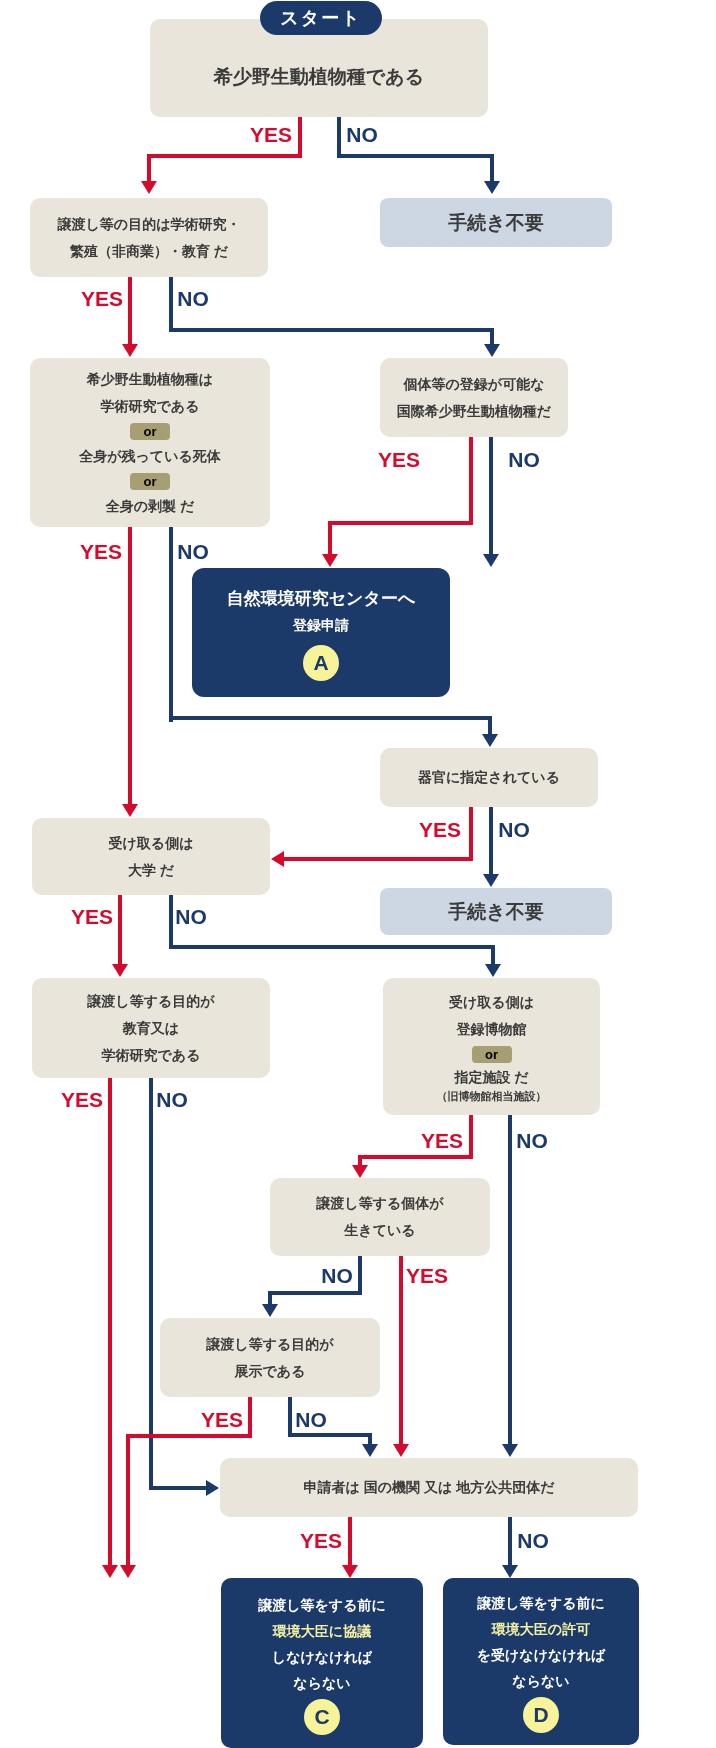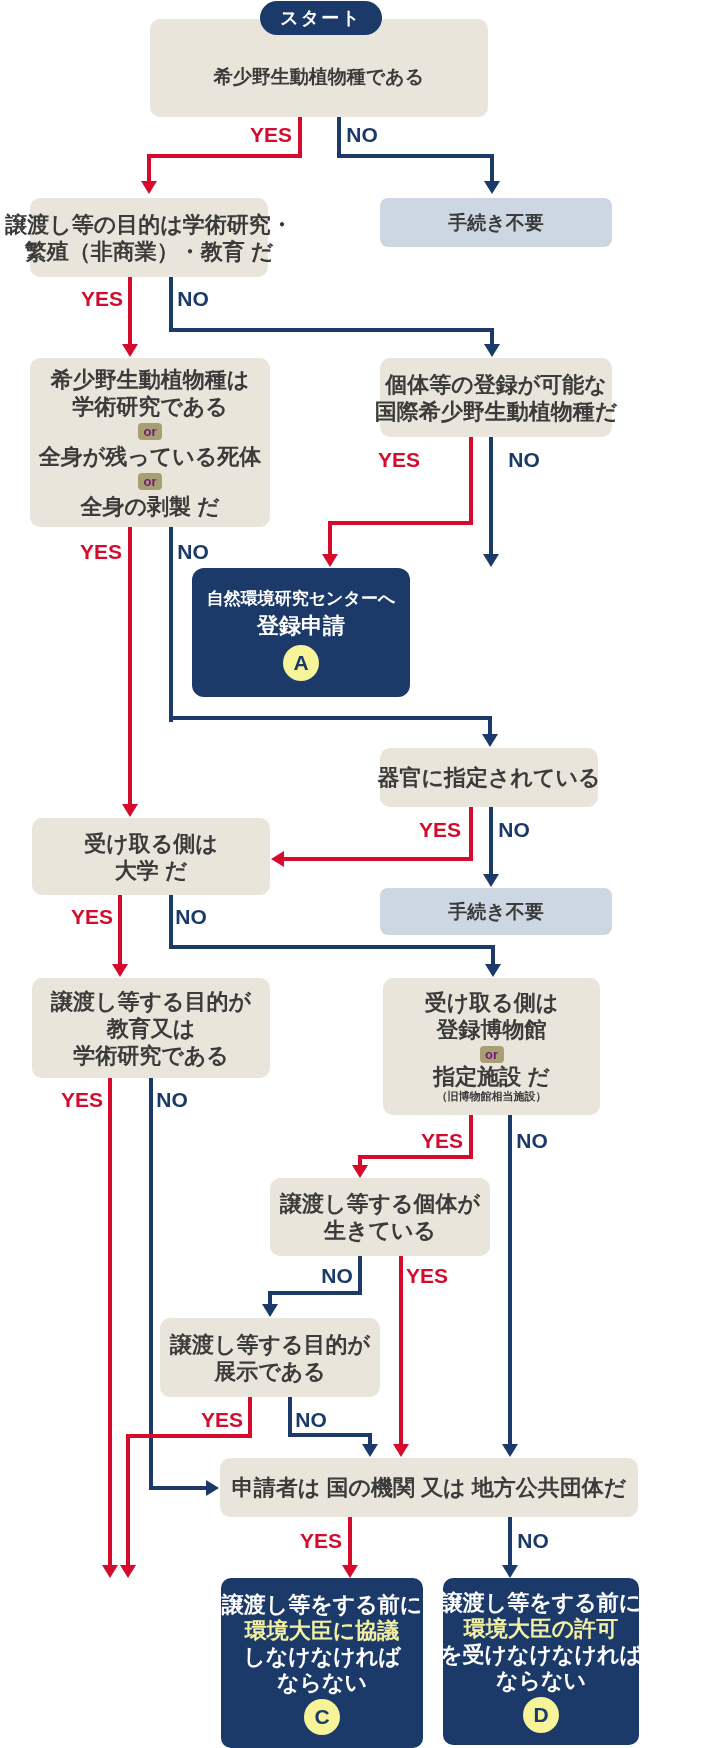--- a/index.html
+++ b/index.html
@@ -7,42 +7,42 @@
     --circle:#f7f398; --yellowtext:#f4f0a3; --orbadge:#a89e74; --dark:#3b3b3b;
   }
   html,body{margin:0;padding:0;background:#fff;}
   #canvas{position:relative;width:716px;height:1748px;background:#fff;overflow:hidden;
           font-family:"Liberation Sans","DejaVu Sans",sans-serif;}
   .box{position:absolute;box-sizing:border-box;display:flex;flex-direction:column;
        align-items:center;justify-content:center;text-align:center;}
   .beige{background:var(--beige);border-radius:10px;color:var(--dark);font-weight:bold;}
   .navybox{background:var(--navy);border-radius:12px;color:#fff;font-weight:bold;}
   .lightblue{background:var(--lightblue);border-radius:8px;color:var(--dark);font-weight:bold;}
-  .bline{font-size:22px;line-height:27px;white-space:nowrap;}
+  .bline{font-size:14px;line-height:27px;white-space:nowrap;}
   .bline.big{font-size:19px;}
   .bline.small{font-size:11px;line-height:16px;}
   .bline.yellow{color:var(--yellowtext);}
   .pill{position:absolute;background:var(--navy);color:#fff;border-radius:17px;
         display:flex;align-items:center;justify-content:center;
         font-size:18px;font-weight:bold;letter-spacing:2px;}
   .vl{position:absolute;width:4px;}
   .hl{position:absolute;height:4px;}
   .red{background:var(--red);}
   .blue{background:var(--navy);}
   .arrow{position:absolute;width:0;height:0;}
   .down-red{border-left:8px solid transparent;border-right:8px solid transparent;border-top:13px solid var(--red);}
   .down-blue{border-left:8px solid transparent;border-right:8px solid transparent;border-top:13px solid var(--navy);}
   .left-red{border-top:8px solid transparent;border-bottom:8px solid transparent;border-right:13px solid var(--red);}
   .right-blue{border-top:8px solid transparent;border-bottom:8px solid transparent;border-left:13px solid var(--navy);}
   .lbl{position:absolute;transform:translateX(-50%);font-size:21px;font-weight:bold;
        letter-spacing:0px;white-space:nowrap;}
   .lbl.yes{color:var(--red);}
   .lbl.no{color:var(--navy);}
-  .orb{background:var(--orbadge);color:#701a75;border-radius:4px;font-size:13px;font-weight:bold;
-       width:24px;height:17px;line-height:17px;text-align:center;margin:3px 0;}
+  .orb{background:var(--orbadge);color:#000000;border-radius:4px;font-size:13px;font-weight:bold;
+       width:40px;height:17px;line-height:17px;text-align:center;margin:3px 0;}
   .circ{width:36px;height:36px;border-radius:50%;background:var(--circle);color:var(--navy);
         font-size:21px;font-weight:bold;display:flex;align-items:center;justify-content:center;
         margin-top:6px;}
 </style>
 </head>
 <body>
 
 <div id="canvas">
 
   <div class="box beige" style="left:150px;top:19px;width:338px;height:98px;padding-top:16px;">
@@ -61,26 +61,26 @@
 
   <div class="box beige" style="left:30px;top:358px;width:240px;height:169px;">
     <div class="bline">希少野生動植物種は</div>
     <div class="bline">学術研究である</div>
     <div class="orb">or</div>
     <div class="bline">全身が残っている死体</div>
     <div class="orb">or</div>
     <div class="bline">全身の剥製 だ</div>
   </div>
 
-  <div class="box beige" style="left:380px;top:358px;width:232px;height:79px;">
+  <div class="box beige" style="left:380px;top:358px;width:188px;height:79px;">
     <div class="bline">個体等の登録が可能な</div>
     <div class="bline">国際希少野生動植物種だ</div>
   </div>
 
-  <div class="box navybox" style="left:192px;top:568px;width:218px;height:129px;">
+  <div class="box navybox" style="left:192px;top:568px;width:258px;height:129px;">
     <div class="bline" style="font-size:17px;">自然環境研究センターへ</div>
     <div class="bline">登録申請</div>
     <div class="circ">A</div>
   </div>
 
 
   <div class="box beige" style="left:380px;top:748px;width:218px;height:59px;">
     <div class="bline">器官に指定されている</div>
   </div>
 

